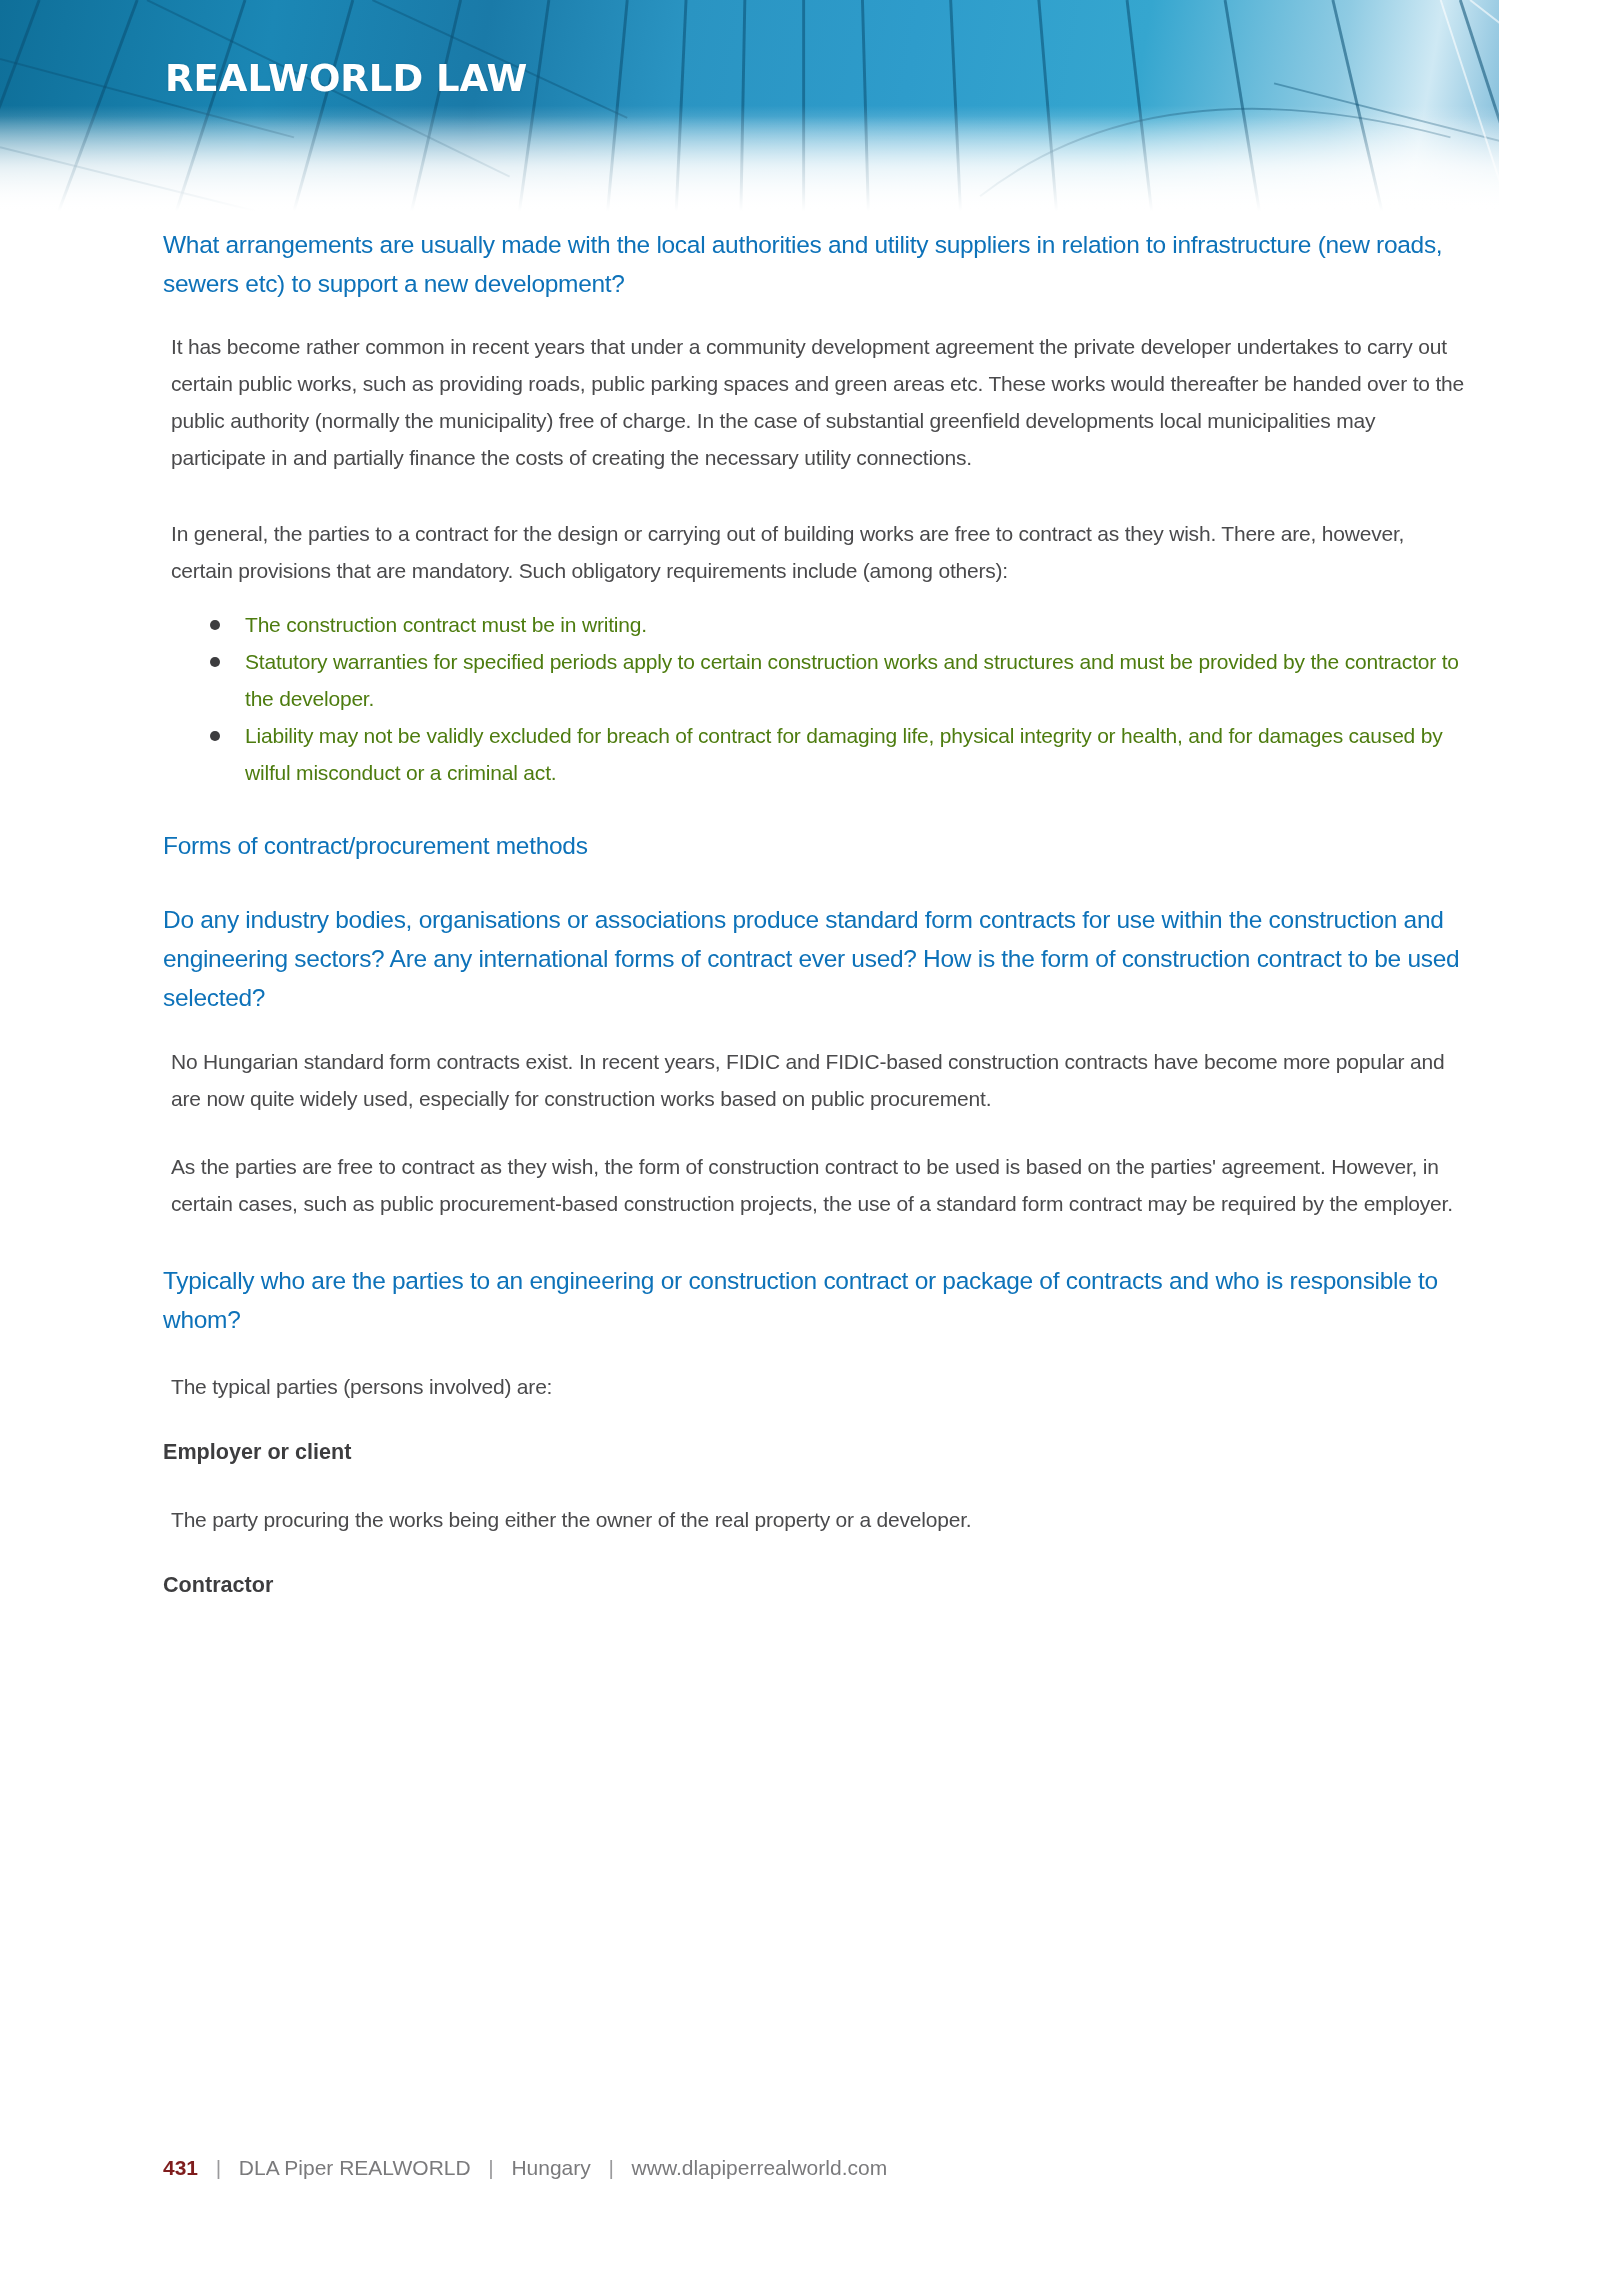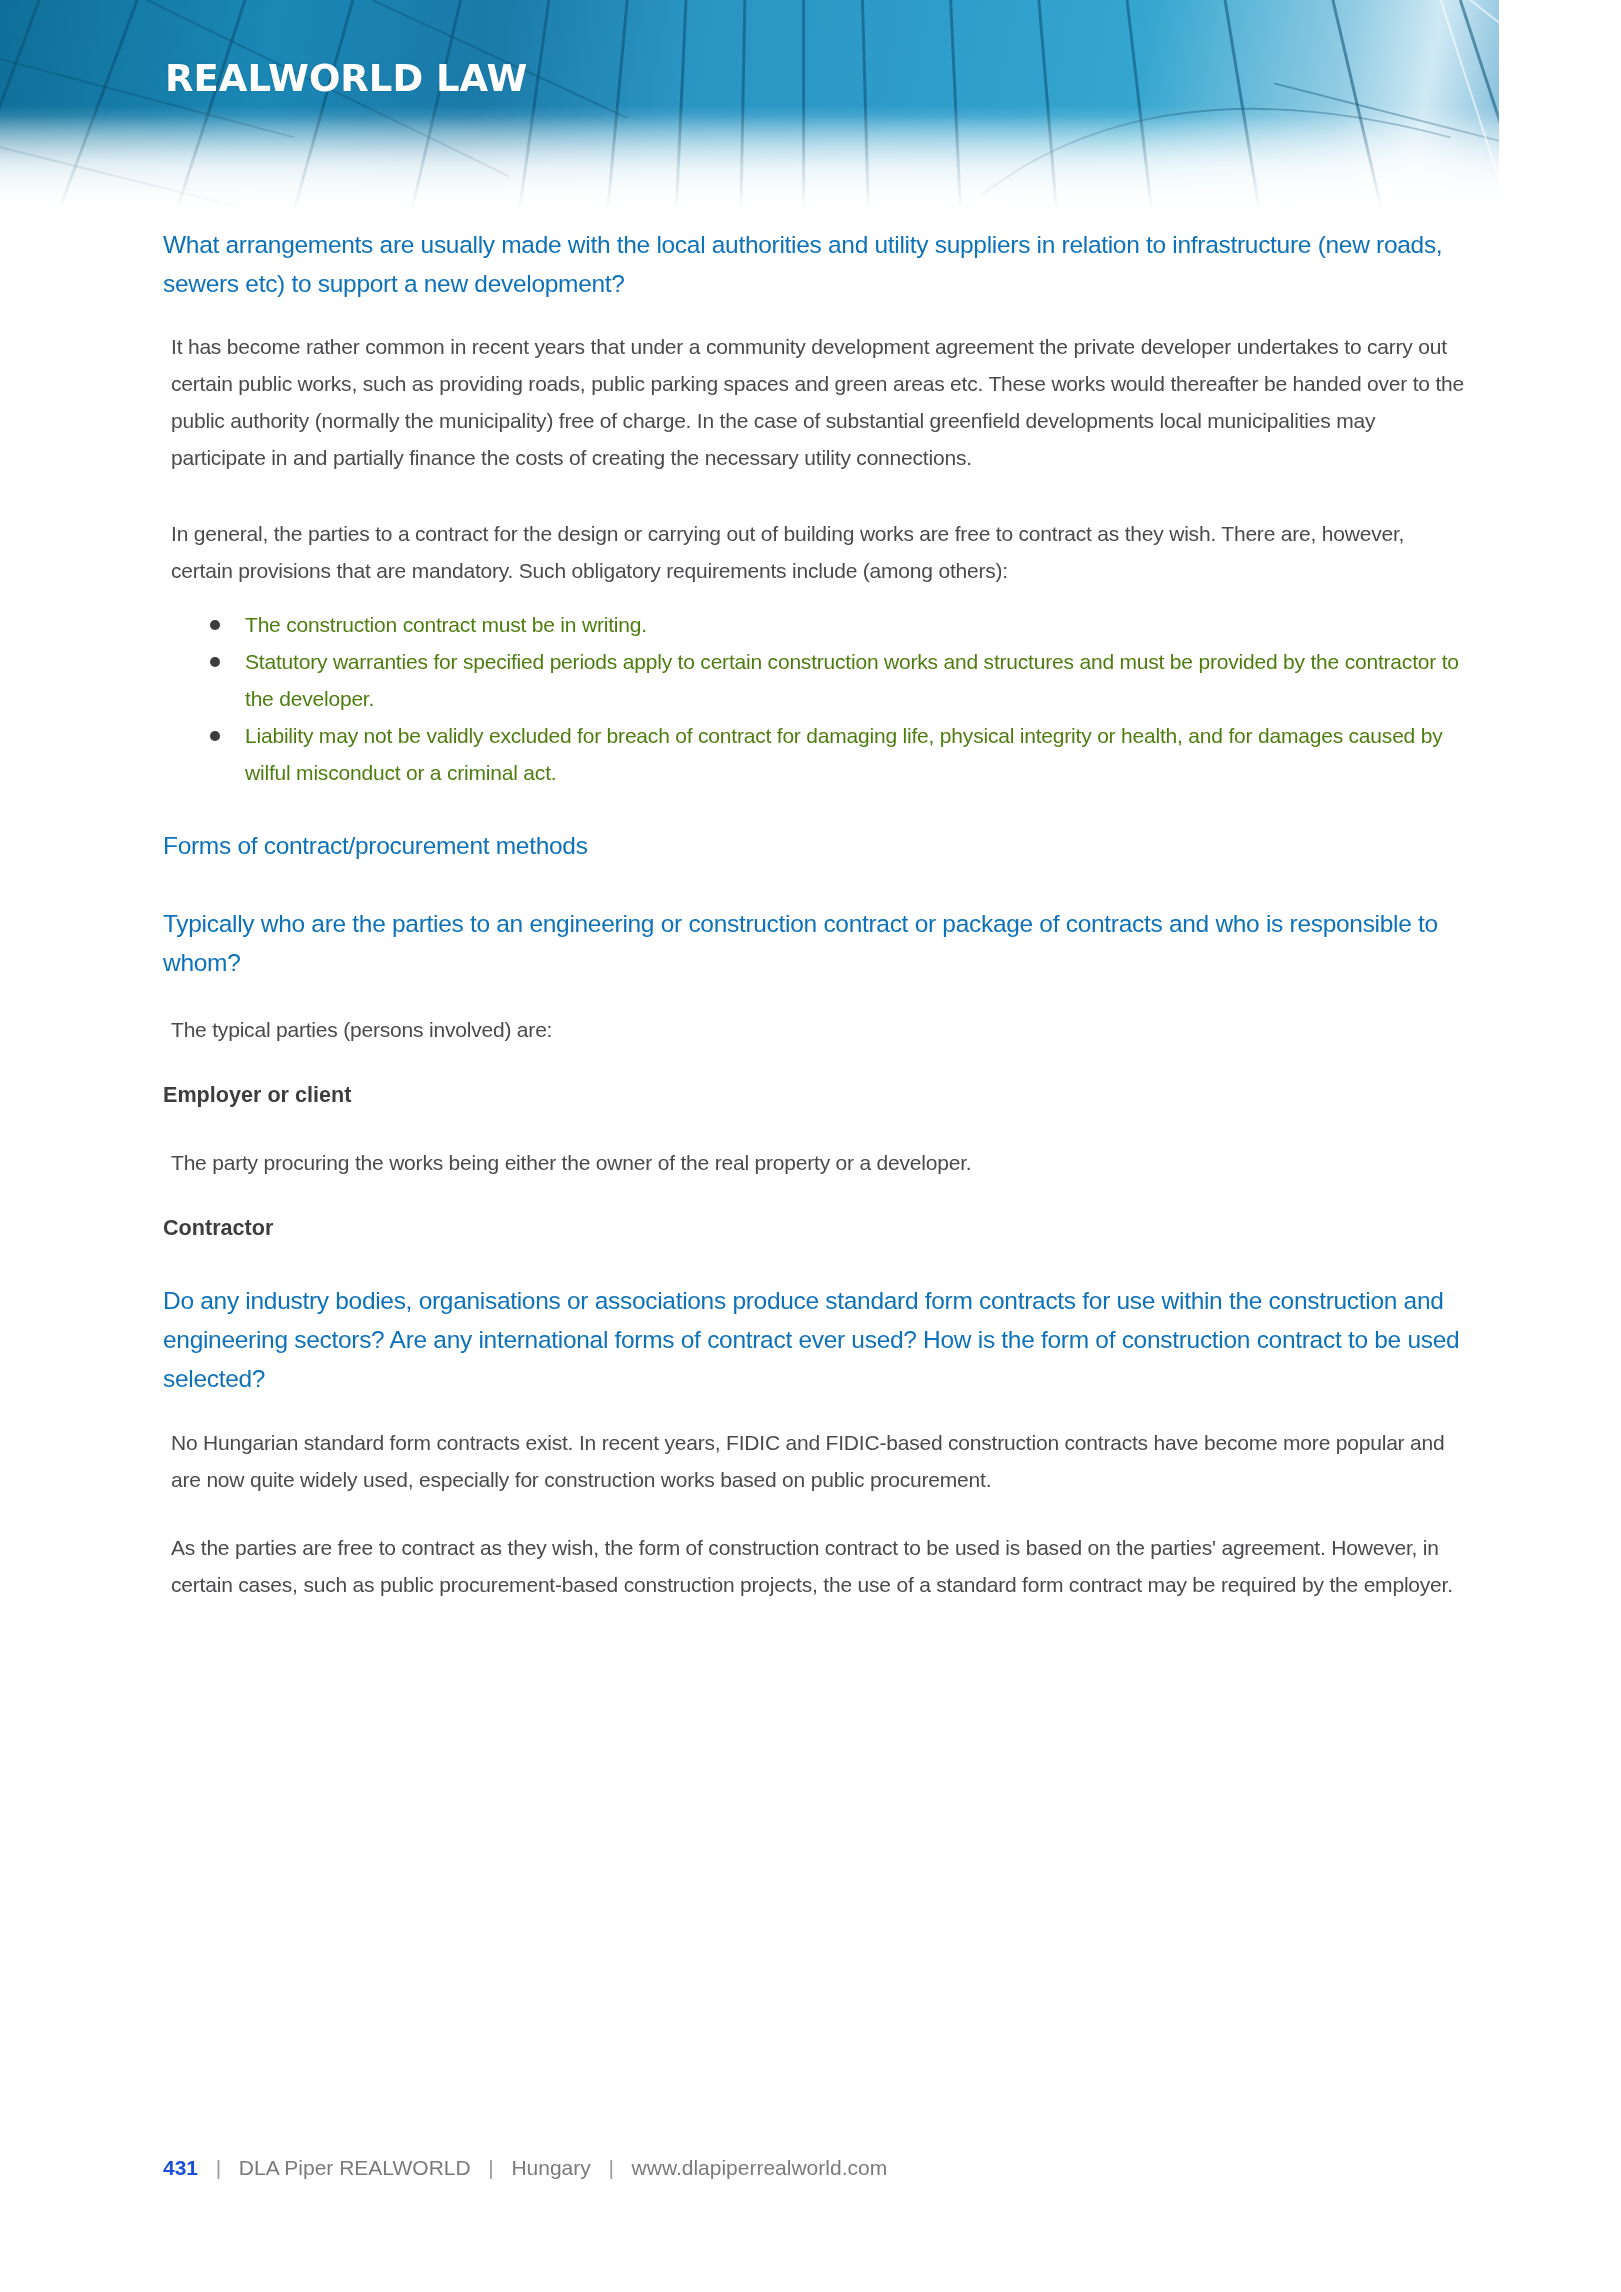--- a/index.html
+++ b/index.html
@@ -116,21 +116,21 @@
     .footer {
       position: absolute;
       left: 163px;
       top: 2156px;
       font-size: 21px;
       color: #7a7a7c;
       white-space: nowrap;
     }
     .footer .page-num {
       font-weight: bold;
-      color: #1d4ed8;
+      color: #7f1d1d;
     }
     .footer .sep {
       display: inline-block;
       margin: 0 11.8px;
       color: #9a9a9c;
     }
   </style>
 </head>
 <body>
 
@@ -184,32 +184,32 @@
     <p class="para" style="margin-top:27.4px;">In general, the parties to a contract for the design or carrying out of building works are free to contract as they wish. There are, however, certain provisions that are mandatory. Such obligatory requirements include (among others):</p>
     <ul class="bullets" style="margin-top:17.6px;">
       <li><span class="dot"></span><span>The construction contract must be in writing.</span></li>
       <li><span class="dot"></span><span>Statutory warranties for specified periods apply to certain construction works and structures and must be provided by the contractor to the developer.</span></li>
       <li><span class="dot"></span><span>Liability may not be validly excluded for breach of contract for damaging life, physical integrity or health, and for damages caused by wilful misconduct or a criminal act.</span></li>
     </ul>
   </section>
 
   <h3 class="subsection" style="margin-top:35px;">Forms of contract/procurement methods</h3>
 
+  <section style="margin-top:35px;">
+    <h2 class="question">Do any industry bodies, organisations or associations produce standard form contracts for use within the construction and engineering sectors? Are any international forms of contract ever used? How is the form of construction contract to be used selected?</h2>
+    <p class="para" style="margin-top:25.5px;">No Hungarian standard form contracts exist. In recent years, FIDIC and FIDIC-based construction contracts have become more popular and are now quite widely used, especially for construction works based on public procurement.</p>
+    <p class="para" style="margin-top:31px;">As the parties are free to contract as they wish, the form of construction contract to be used is based on the parties' agreement. However, in certain cases, such as public procurement-based construction projects, the use of a standard form contract may be required by the employer.</p>
+  </section>
+
   <section style="margin-top:39px;">
     <h2 class="question">Typically who are the parties to an engineering or construction contract or package of contracts and who is responsible to whom?</h2>
     <p class="para" style="margin-top:29px;">The typical parties (persons involved) are:</p>
     <p class="bold-label" style="margin-top:29px;">Employer or client</p>
     <p class="para" style="margin-top:31px;">The party procuring the works being either the owner of the real property or a developer.</p>
     <p class="bold-label" style="margin-top:29px;">Contractor</p>
-  </section>
-
-  <section style="margin-top:35px;">
-    <h2 class="question">Do any industry bodies, organisations or associations produce standard form contracts for use within the construction and engineering sectors? Are any international forms of contract ever used? How is the form of construction contract to be used selected?</h2>
-    <p class="para" style="margin-top:25.5px;">No Hungarian standard form contracts exist. In recent years, FIDIC and FIDIC-based construction contracts have become more popular and are now quite widely used, especially for construction works based on public procurement.</p>
-    <p class="para" style="margin-top:31px;">As the parties are free to contract as they wish, the form of construction contract to be used is based on the parties' agreement. However, in certain cases, such as public procurement-based construction projects, the use of a standard form contract may be required by the employer.</p>
   </section>
 </div>
 
 <div class="footer">
   <span class="page-num">431</span>
   <span class="sep">|</span>
   <span>DLA Piper REALWORLD</span>
   <span class="sep">|</span>
   <span>Hungary</span>
   <span class="sep">|</span>

